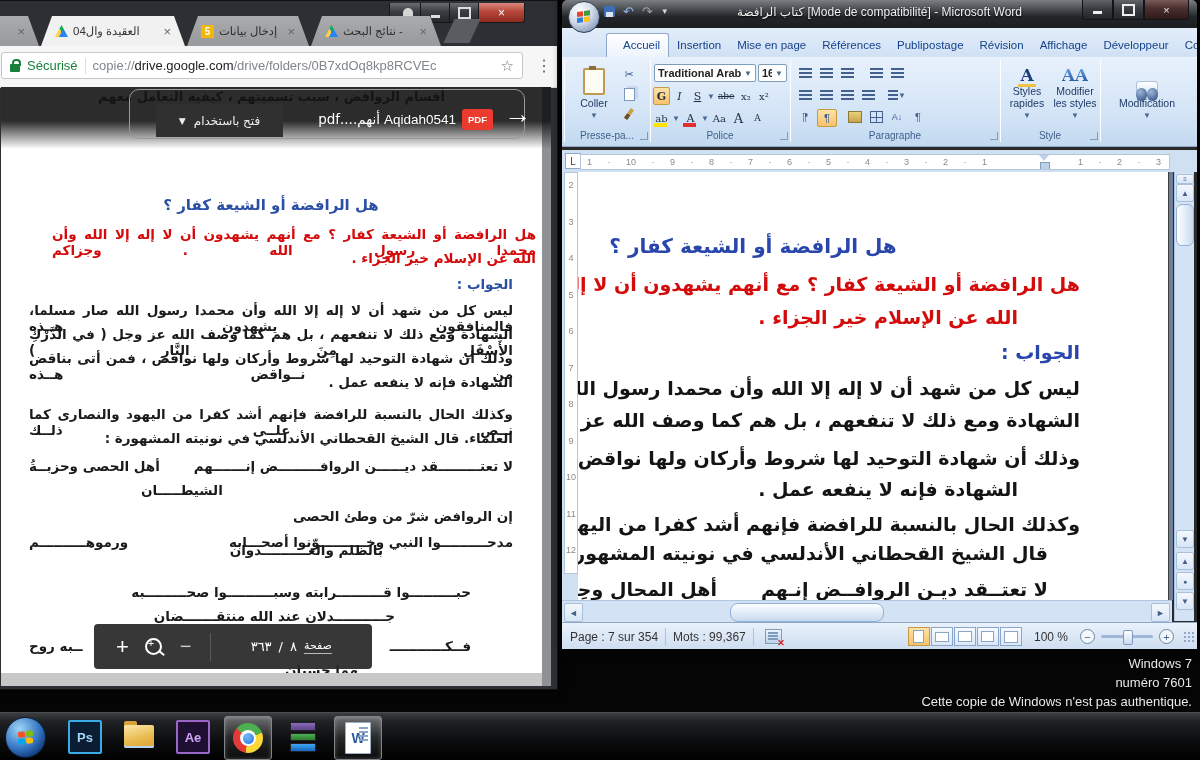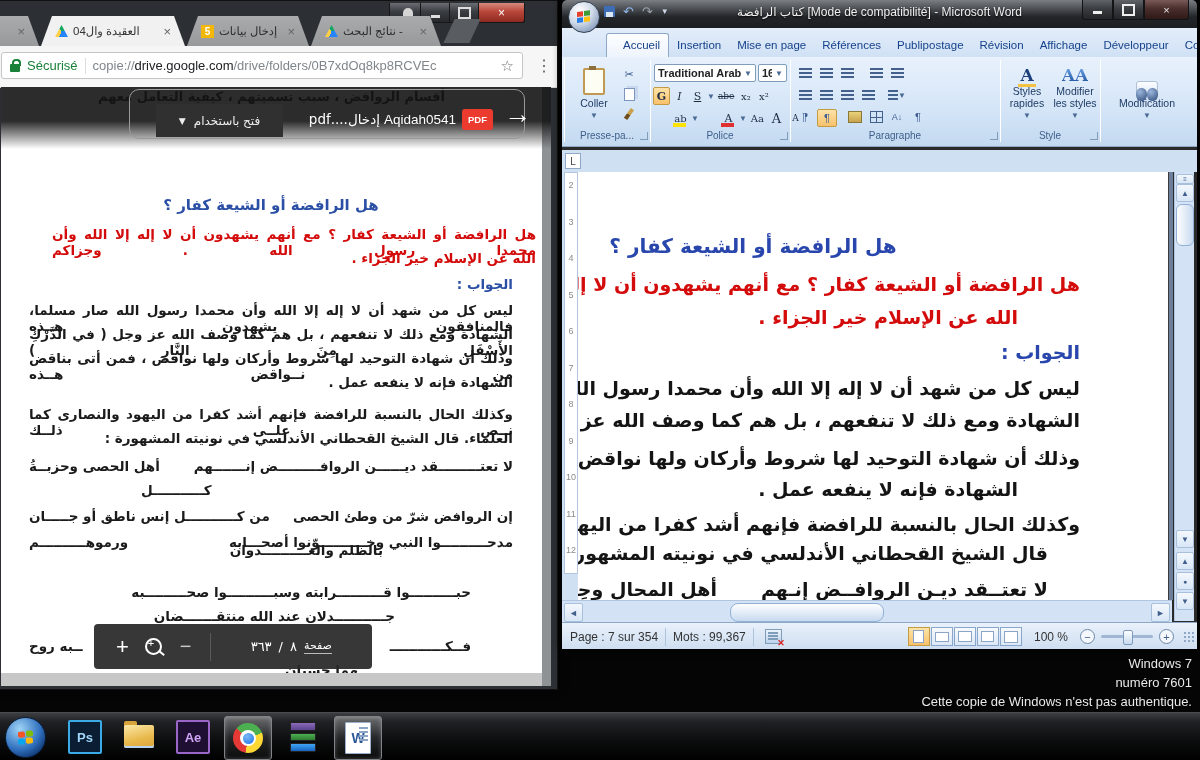--- a/index.html
+++ b/index.html
@@ -120,21 +120,21 @@
   .mini{width:18px;height:16px;display:flex;align-items:center;justify-content:center;border-radius:2px;
     font-size:11px;color:#3f5e92;}
   .mini .ic-lines{width:13px;height:10px;background:repeating-linear-gradient(#44618e 0 1.6px,transparent 1.6px 4.2px);}
   .hl-orange{background:linear-gradient(#fde3a7,#f8c16c);border:1px solid #c29b42;}
   .combo{background:#fff;border:1px solid #7f9db9;border-radius:2px;font-size:11px;color:#222;
     display:flex;align-items:center;padding:0 3px;height:18px;box-sizing:border-box;gap:3px;}
   .combo .cv{flex:1;white-space:nowrap;overflow:hidden;font-weight:bold;}
   .cdn{font-size:8px;color:#4a6a94;}
   .fbtn{height:18px;min-width:17px;display:flex;align-items:center;justify-content:center;border-radius:2px;
     font-size:11px;color:#1d2c42;padding:0 2px;box-sizing:border-box;font-family:"DejaVu Serif",serif;}
-  .ubar{position:relative;margin-left:19px;}
+  .ubar{position:relative;}
   .ubar::after{content:"";position:absolute;left:1px;bottom:0px;width:13px;height:4px;}
   .ub-y::after{background:#ffe200;}
   .ub-r::after{background:#e03030;}
   .binoc{width:24px;height:13px;position:relative;}
   .binoc::before,.binoc::after{content:"";position:absolute;top:0;width:11px;height:13px;border-radius:45%;
     background:radial-gradient(circle at 35% 30%,#9db7dd,#2c4a77);}
   .binoc::before{left:0;}.binoc::after{right:0;}
   .styA{font-size:17px;font-weight:bold;color:#1c3e7a;font-family:"DejaVu Serif",serif;position:relative;line-height:1;}
   .styA::after{content:"";position:absolute;left:-2px;bottom:-3px;width:18px;height:3px;background:#f3c242;}
   .styAA{font-size:17px;font-weight:bold;font-family:"DejaVu Serif",serif;line-height:1;
@@ -299,24 +299,23 @@
         <div class="pl ar just" style="top:239px;">الشهادة ومع ذلك لا تنفعهم ، بل هم كما وصف الله عز وجل ( في الدَّرْكِ الأَسْفَلِ مِنَ النَّارِ )</div>
         <div class="pl ar just" style="top:263px;">وذلك أن شهادة التوحيد لها شروط وأركان ولها نواقض ، فمن أتى بناقض من نــواقض هــذه</div>
         <div class="pl ar" style="top:287px;">الشهادة فإنه لا ينفعه عمل .</div>
         <div class="pl ar just" style="top:319px;">وكذلك الحال بالنسبة للرافضة فإنهم أشد كفرا من اليهود والنصارى كما نــص علــى ذلــك</div>
         <div class="pl ar" style="top:343px;">العلماء. قال الشيخ القحطاني الأندلسي في نونيته المشهورة :</div>
 
         <div class="pl ar vrow" style="top:371px;">
           <span>لا تعتـــــــــقد ديــــــن الروافـــــــــض إنـــــــهم</span>
             <span>أهل الحصى وحزبــةُ</span>
         </div>
-        <div class="pl ar" style="top:395px;text-align:left;padding-left:112px;box-sizing:border-box;">كـــــــــــل</div>
+        <div class="pl ar" style="top:395px;text-align:left;padding-left:112px;box-sizing:border-box;">الشيطـــــان</div>
         <div class="pl ar vrow" style="top:421px;">
           <span>إن الروافض شرّ من وطئ الحصى</span>
-            <span>من كـــــــــــل إنس ناطق أو جـــــان</span>
         </div>
         <div class="pl ar vrow" style="top:447px;">
           <span>مدحــــــــــوا النبي وخــــــــــوّنوا أصحـــابه</span>
             <span>ورموهــــــــــم</span>
         </div>
         <div class="pl ar" style="top:455px;padding-right:130px;box-sizing:border-box;">بالظلم والعــــــــــدوان</div>
         <div class="pl ar" style="top:497px;padding-right:42px;box-sizing:border-box;">حبــــــــــوا قــــــــــرابته وسبــــــــــوا صحـــــــــبه</div>
         <div class="pl ar" style="top:521px;padding-right:118px;box-sizing:border-box;">جـــــــــــدلان عند الله منتقـــــــضان</div>
         <div class="pl ar vrow" style="top:551px;padding-right:42px;box-sizing:border-box;">
           <span>فــكــــــــــــ</span>
@@ -326,21 +325,21 @@
       </div>
       <div id="pdf-page-gap"></div>
 
       <div id="pdf-overlay">
         <div class="filecard"></div>
         <div id="openwith" class="ar">
           <span>فتح باستخدام</span>
           <span style="font-size:9px;">▼</span>
         </div>
         <div id="pdf-filename">
-          <span class="ar">إدخال....pdf</span>
+          <span class="ar">أنهم....pdf</span>
           <span>Aqidah0541</span>
         </div>
         <div id="pdf-badge">PDF</div>
         <div id="pdf-next">→</div>
       </div>
 
       <div class="toolbar-pdf">
         <span class="tb-zin">+</span>
         <span class="mag"></span>
         <span class="tb-zout">−</span>
@@ -525,20 +524,25 @@
         <div class="bigbtn" style="left:10px;top:2px;width:72px;height:74px;">
           <span style="background:linear-gradient(#fdfeff,#dce9f7);border:1px solid #aebfd6;border-radius:3px;padding:6px 10px;"><span class="binoc"></span></span>
           <span>Modification</span>
           <span class="cdn">▼</span>
         </div>
       </div>
     </div>
 
     <div id="w-rulerrow">
       <span class="tabsel">L</span>
+      <div class="hruler">
+        <span class="hr-l">1 · 10 · 9 · 8 · 7 · 6 · 5 · 4 · 3 · 2 · 1</span>
+        <span class="indent-mk"></span>
+        <span class="hr-r">1 · 2 · 3</span>
+      </div>
     </div>
     <div id="w-vruler">
       <div class="vr-strip">
         <span class="vr-nums">2
 3
 4
 5
 6
 7
 8

